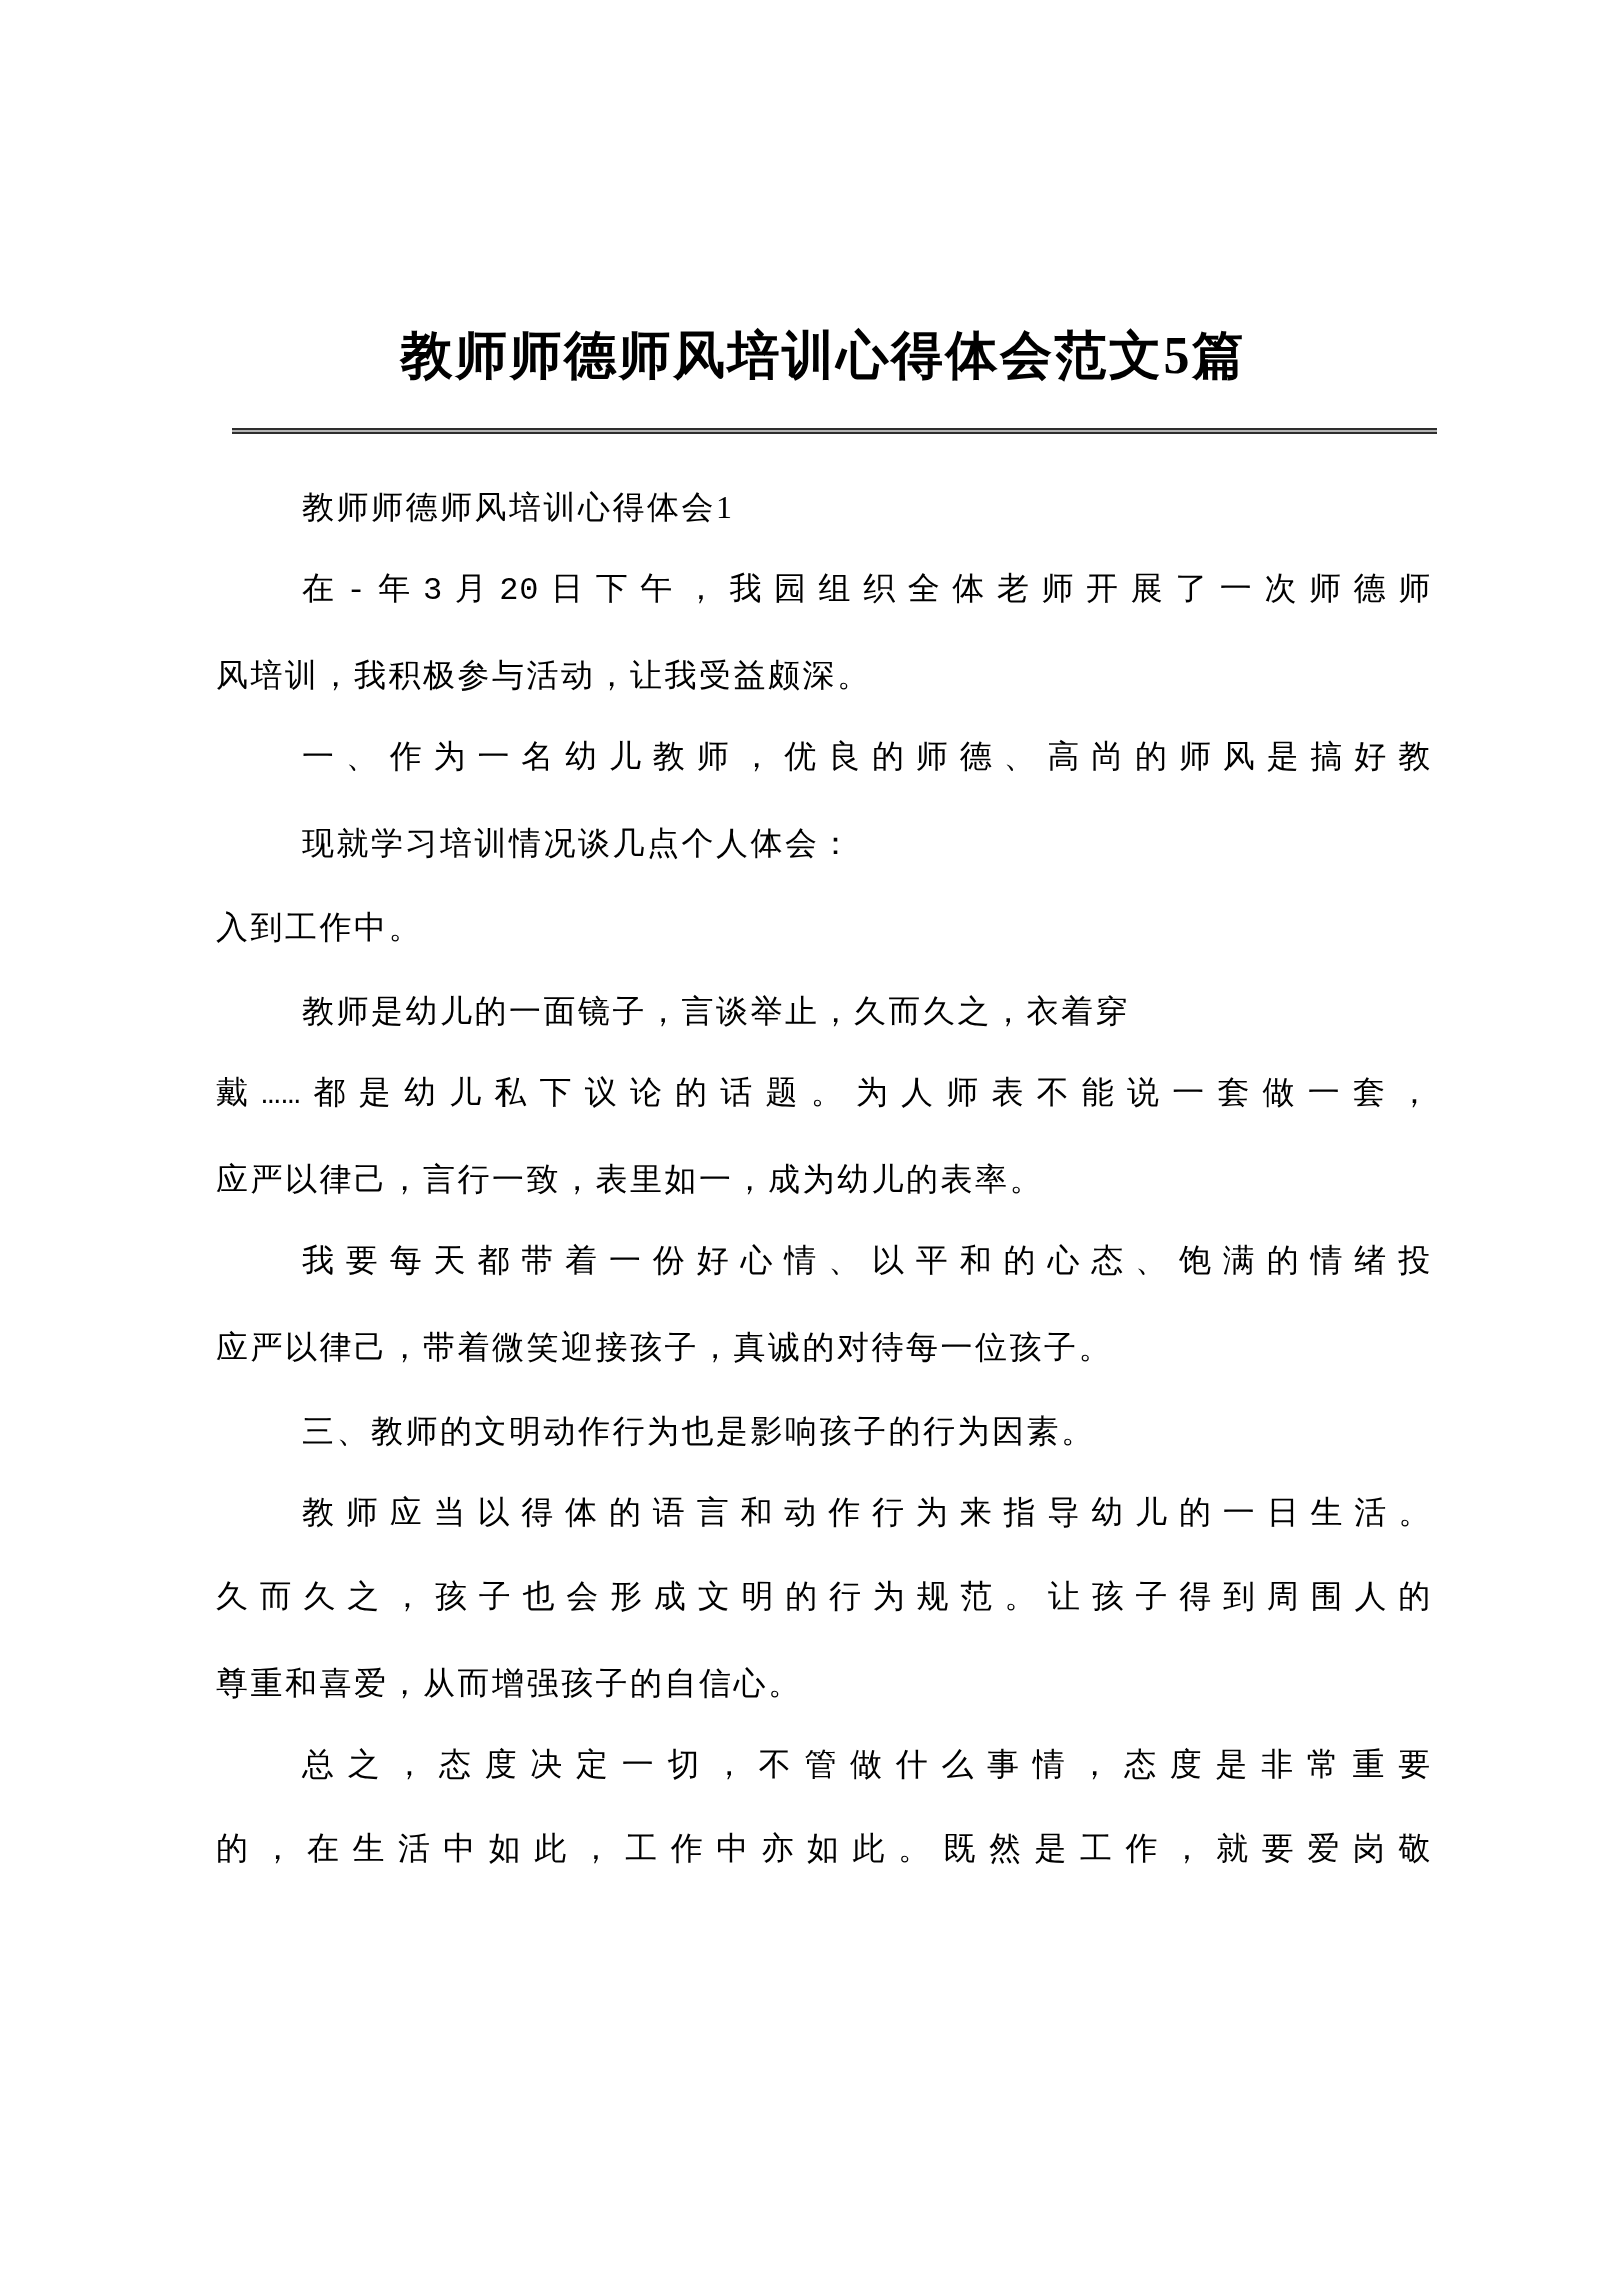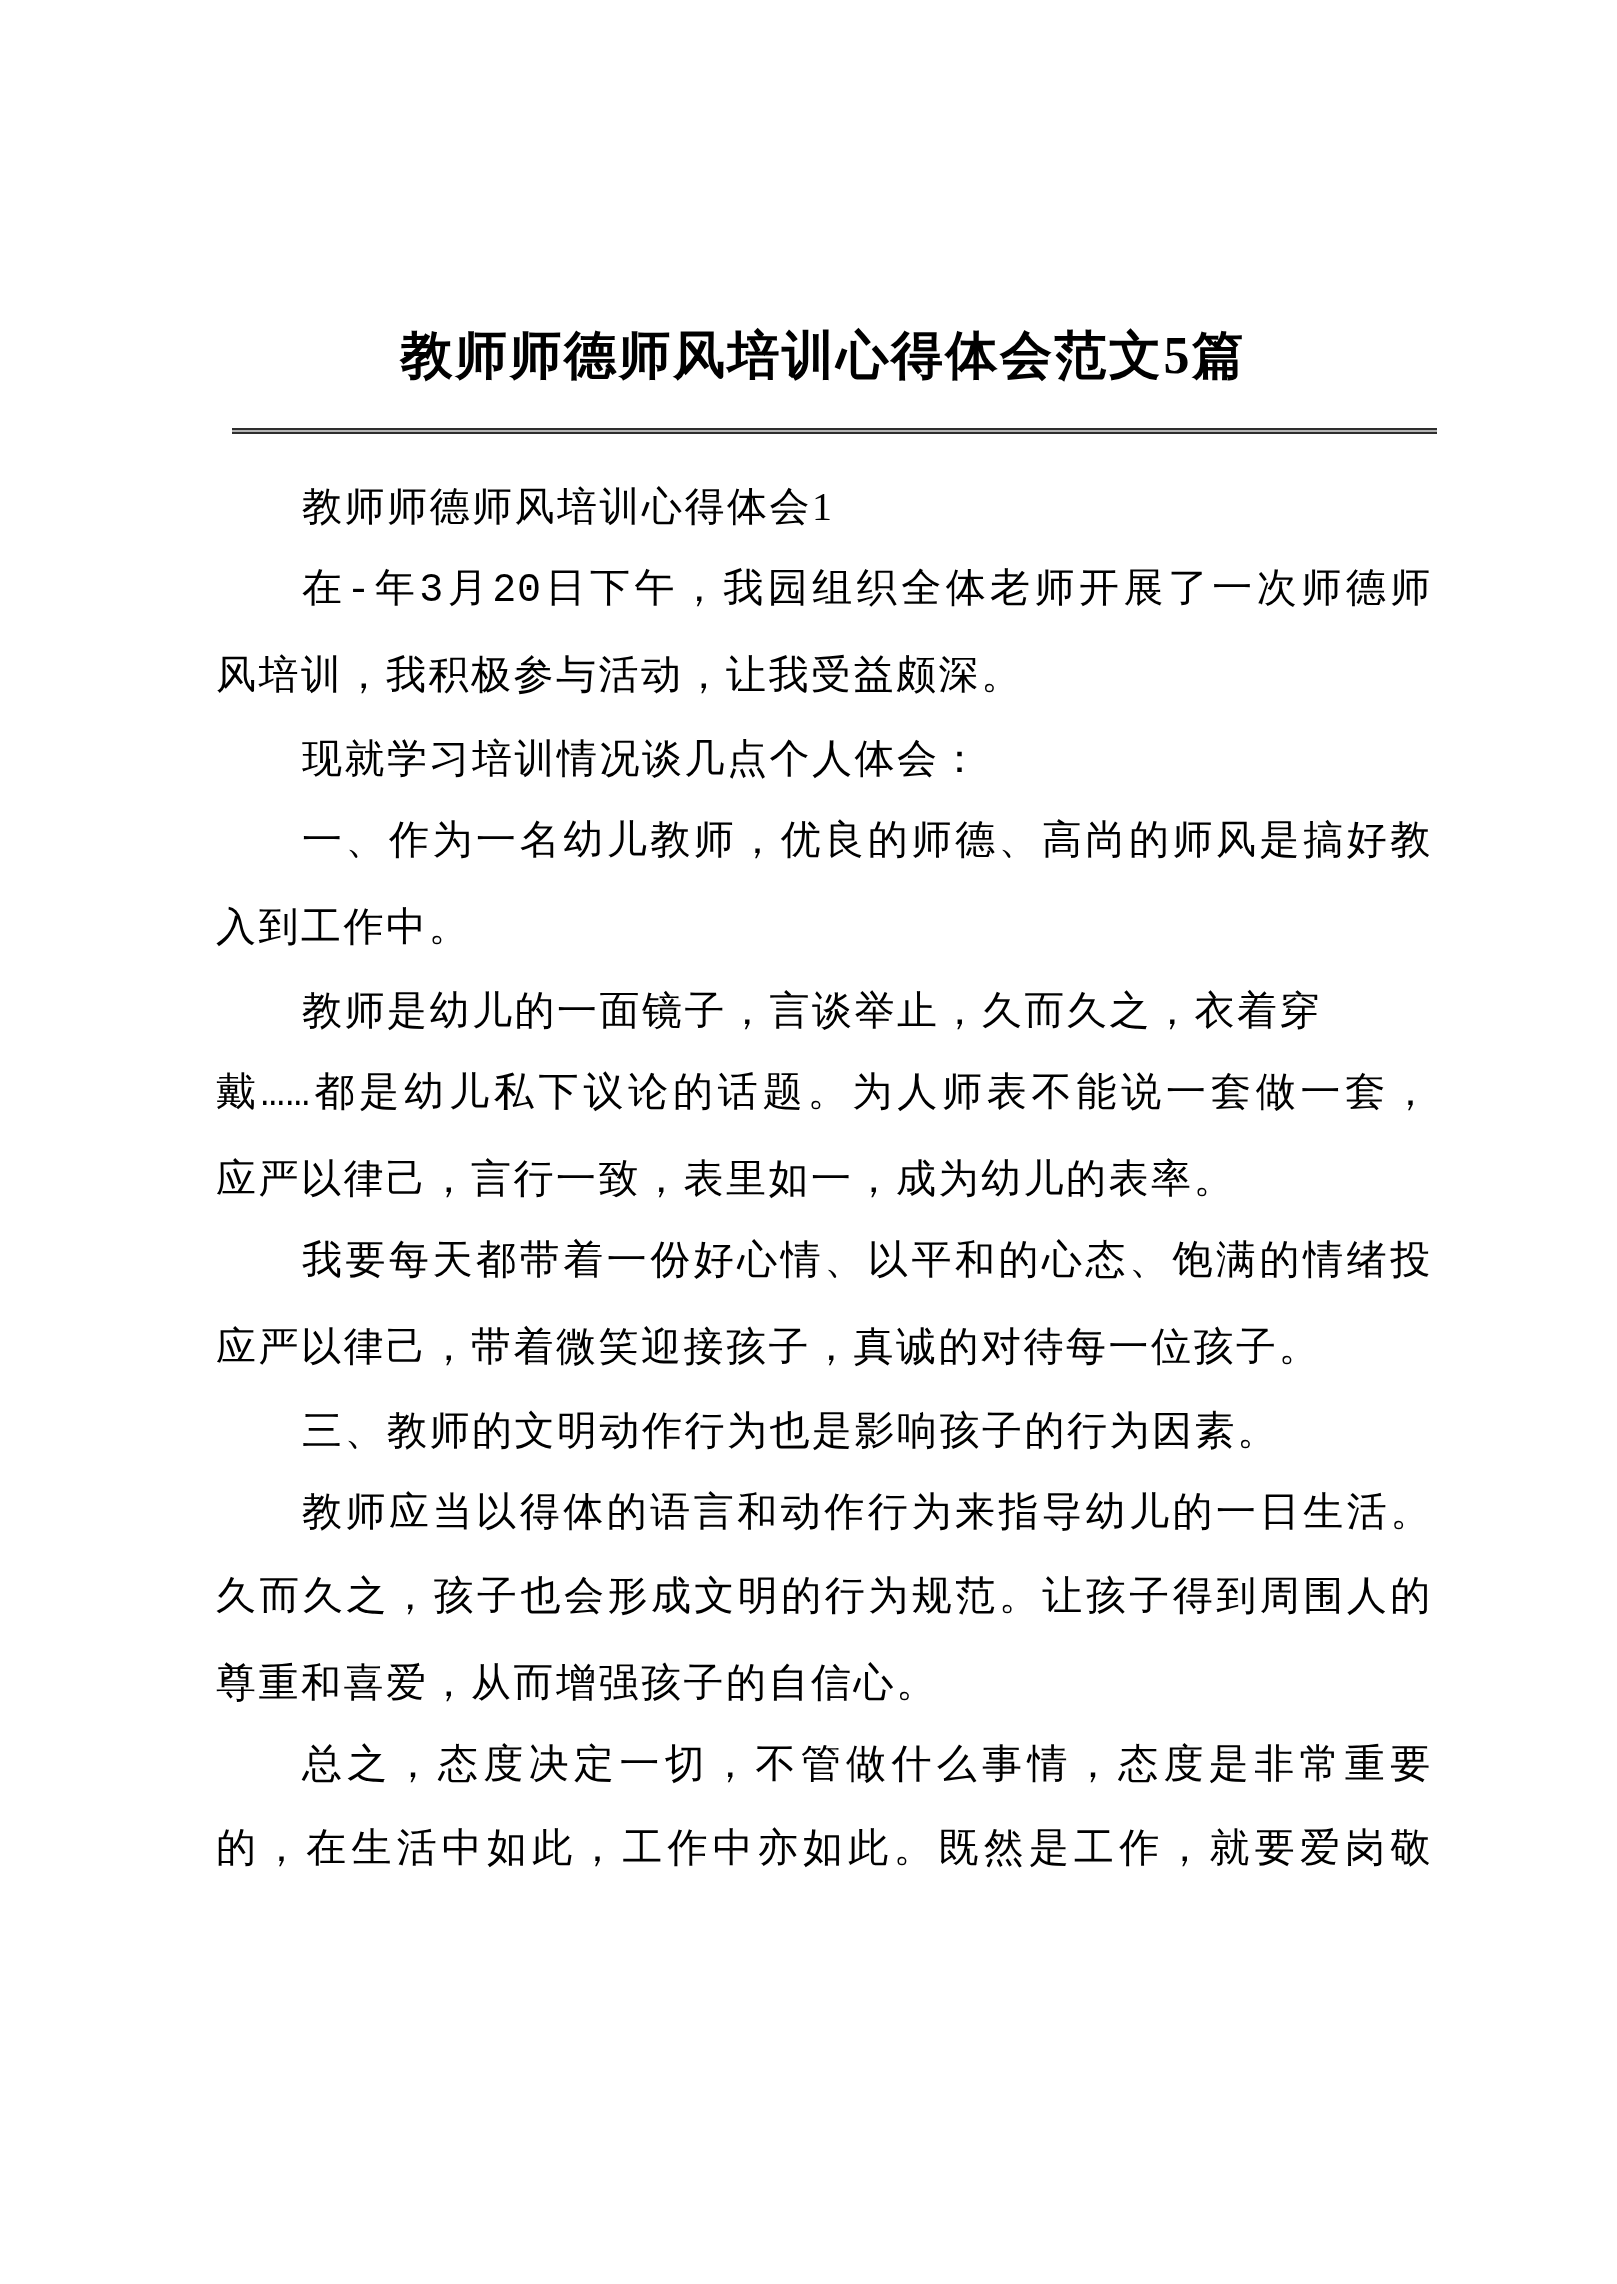--- a/index.html
+++ b/index.html
@@ -45,21 +45,21 @@
   }
   .body-text {
     position: absolute;
     left: 216px;
     top: 465px;
     width: 1215px;
   }
   .line {
     height: 84px;
     line-height: 84px;
-    font-size: 40px;
+    font-size: 32px;
     letter-spacing: 2.5px;
     white-space: nowrap;
     text-align: left;
   }
   .line.indent {
     text-indent: 86px;
   }
   .line.justify {
     white-space: normal;
     letter-spacing: 0.8px;
@@ -75,22 +75,22 @@
 <div class="page">
 
   <h1 class="doc-title">教师师德师风培训心得体会范文5篇</h1>
 
   <div class="title-rule"></div>
 
   <div class="body-text">
     <div class="line indent">教师师德师风培训心得体会1</div>
       <div class="line indent justify">在-年3月20日下午，我园组织全体老师开展了一次师德师</div>
       <div class="line">风培训，我积极参与活动，让我受益颇深。</div>
+      <div class="line indent justify">一、作为一名幼儿教师，优良的师德、高尚的师风是搞好教</div>
       <div class="line indent">现就学习培训情况谈几点个人体会：</div>
-      <div class="line indent justify">一、作为一名幼儿教师，优良的师德、高尚的师风是搞好教</div>
       <div class="line">入到工作中。</div>
       <div class="line indent">教师是幼儿的一面镜子，言谈举止，久而久之，衣着穿</div>
       <div class="line justify">戴……都是幼儿私下议论的话题。为人师表不能说一套做一套，</div>
       <div class="line">应严以律己，言行一致，表里如一，成为幼儿的表率。</div>
       <div class="line indent justify">我要每天都带着一份好心情、以平和的心态、饱满的情绪投</div>
       <div class="line">应严以律己，带着微笑迎接孩子，真诚的对待每一位孩子。</div>
       <div class="line indent">三、教师的文明动作行为也是影响孩子的行为因素。</div>
       <div class="line indent justify">教师应当以得体的语言和动作行为来指导幼儿的一日生活。</div>
       <div class="line justify">久而久之，孩子也会形成文明的行为规范。让孩子得到周围人的</div>
       <div class="line">尊重和喜爱，从而增强孩子的自信心。</div>

